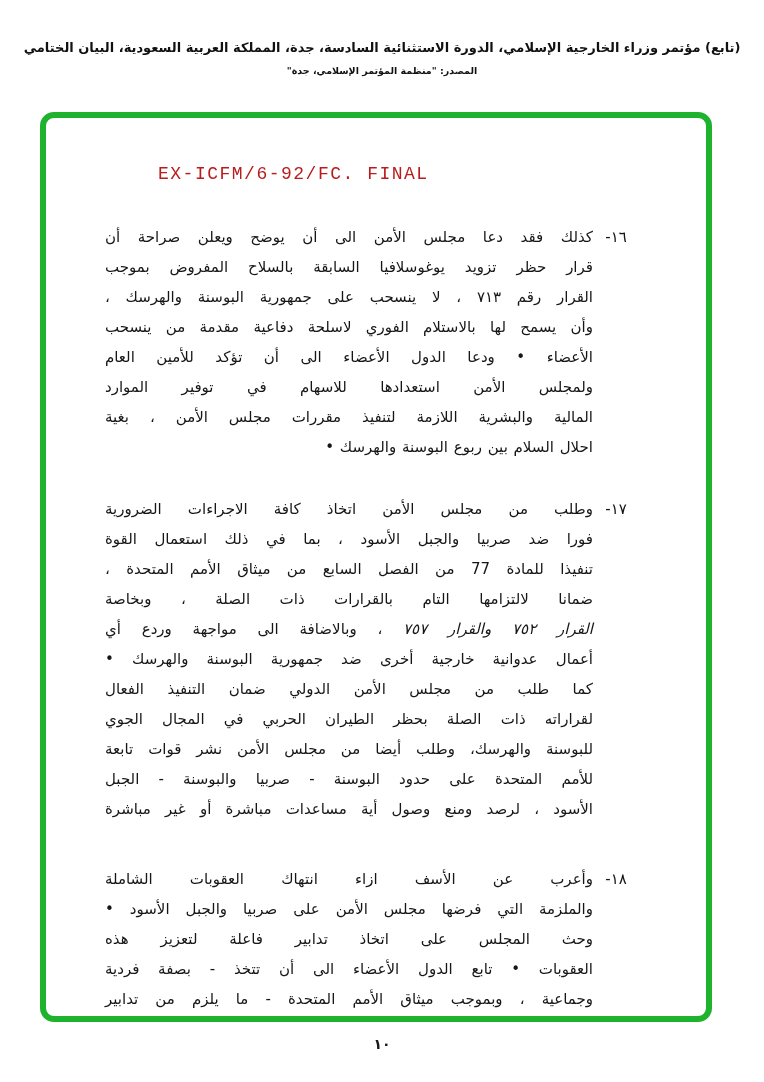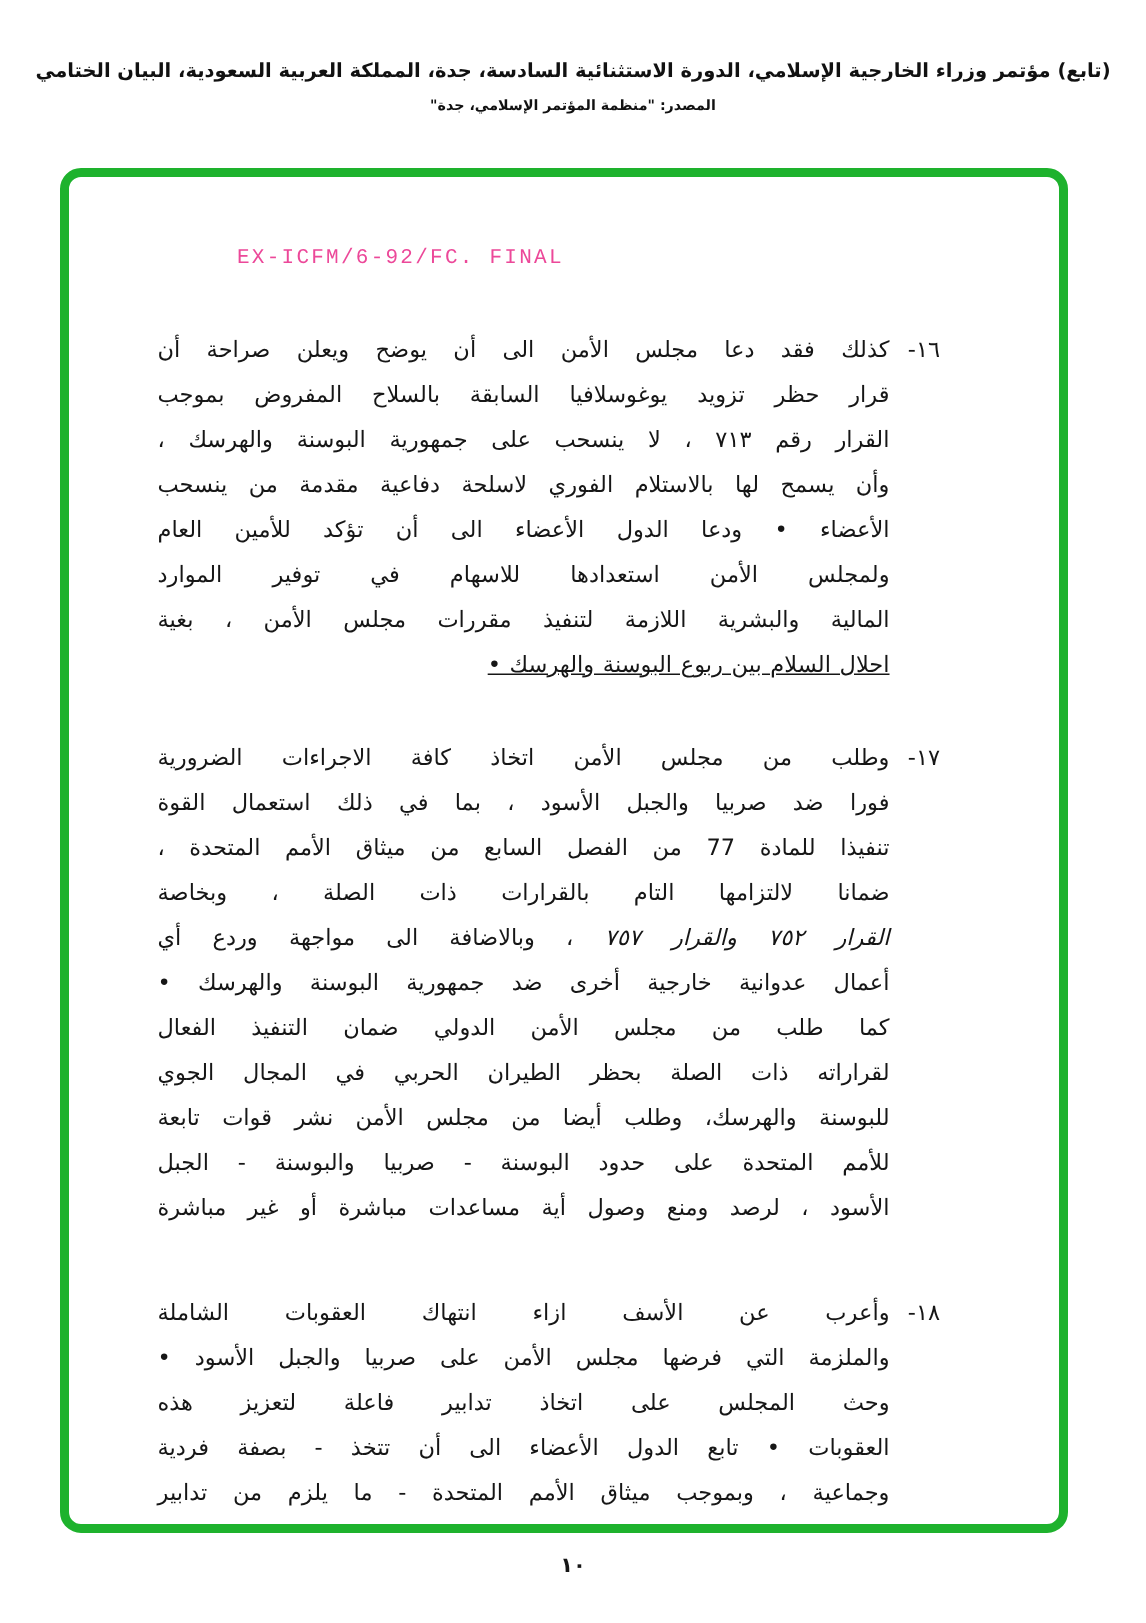--- a/index.html
+++ b/index.html
@@ -21,23 +21,23 @@
   }
   .green-box {
     position:absolute; left:40px; top:112px;
     width:660px; height:898px;
     border:6px solid #1eb22d;
     border-radius:14px;
     background:#ffffff;
   }
   .doc-code {
     font-family:"Liberation Mono", monospace;
-    font-size:14px; letter-spacing:1.5px;
+    font-size:18px; letter-spacing:1.5px;
     margin:46px 0 0 112px;
-    color:#ec4899;
+    color:#b91c1c;
     direction:ltr; text-align:left;
   }
   .para {
     display:flex; direction:rtl;
     padding-right:67px;
   }
   .para-16 { margin-top:38px; }
   .para-17 { margin-top:32px; }
   .para-18 { margin-top:40px; }
   .num {
@@ -46,21 +46,21 @@
     text-align:center;
   }
   .ptext { flex:none; width:488px; font-size:15px; }
   .line {
     line-height:30px;
     text-align:justify;
     text-align-last:justify;
     word-spacing:1px;
     white-space:normal;
   }
-  .line.endline { text-align-last:right;text-decoration:underline; }
+  .line.endline { text-align-last:right; }
   .it { font-style:italic; }
   .page-number {
     position:absolute; left:0; top:1036px; width:764px;
     text-align:center; font-size:14px; font-weight:bold;
     direction:rtl;
   }
 </style>
 </head>
 <body>
 

